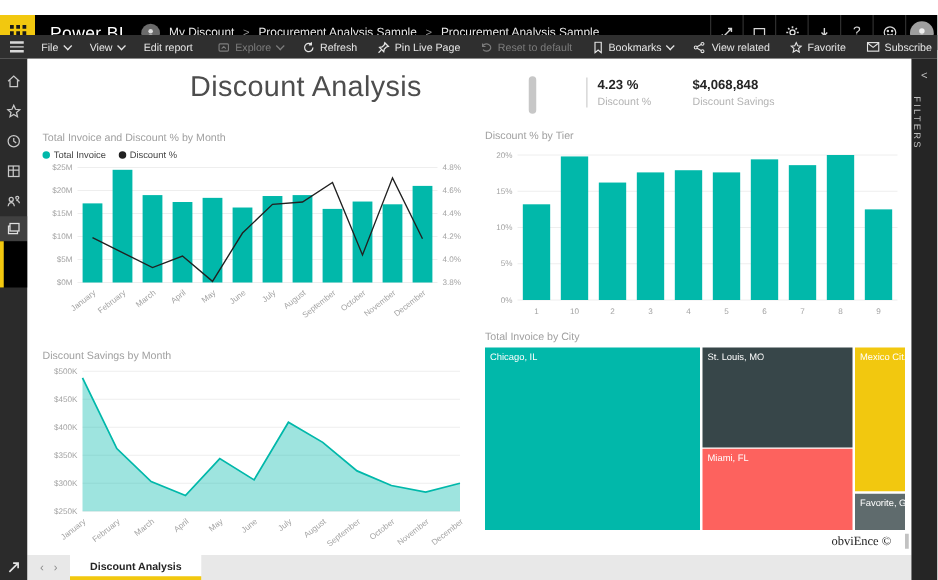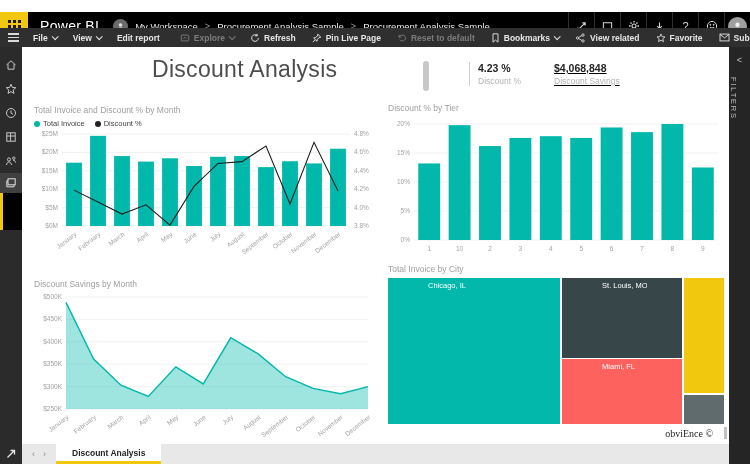--- a/index.html
+++ b/index.html
@@ -13,21 +13,21 @@
   .brand { color:#fff; font-size:14px; font-weight:300; letter-spacing:.3px; display:flex; align-items:center; padding:0 14px 0 12px; }
   .crumbs { display:flex; align-items:center; gap:7px; color:#e8e8e8; font-size:9.5px; flex:1; }
   .crumb-avatar { width:15px; height:15px; border-radius:50%; background:#6b6b6b; display:flex; align-items:center; justify-content:center; }
   .crumb-sep { color:#9a9a9a; font-size:9px; }
   .crumb { cursor:pointer; }
   .hicons { display:flex; align-items:stretch; }
   .hicon { width:26px; display:flex; align-items:center; justify-content:center; border-left:1px solid #2e2e2e; color:#d6d6d6; font-size:11px; cursor:pointer; }
   .avatar-big { width:19px; height:19px; border-radius:50%; background:#9f9f9f; display:flex; align-items:center; justify-content:center; }
 
   
-  .toolbar { position:absolute; left:0; top:28px; width:750px; height:19px; background:#2f2f2f; display:flex; align-items:center; font-size:8.5px; color:#e6e6e6;font-weight:bold; }
+  .toolbar { position:absolute; left:0; top:28px; width:750px; height:19px; background:#2f2f2f; display:flex; align-items:center; font-size:8.5px; color:#e6e6e6; }
   .tb-item { display:flex; align-items:center; gap:4px; padding:0 8px; height:100%; cursor:pointer; white-space:nowrap; }
   .tb-item.disabled { color:#7c7c7c; cursor:default; }
   .tb-sep { width:1px; height:11px; background:#555; margin:0 2px; }
   .tb-right { margin-left:auto; display:flex; align-items:center; }
   .chev { width:5px; height:5px; border-right:1px solid currentColor; border-bottom:1px solid currentColor; transform:rotate(45deg) translateY(-1px); display:inline-block; }
   .hamb { display:inline-flex; flex-direction:column; gap:2px; margin:0 6px 0 8px; cursor:pointer; }
   .hamb i { width:11px; height:1.6px; background:#d9d9d9; display:block; }
 
   
   .rail { position:absolute; left:0; top:47px; width:22px; height:417px; background:#2b2b2b; }
@@ -40,34 +40,34 @@
   .fstrip { position:absolute; right:0; top:47px; width:21px; height:417px; background:#252525; color:#c4c4c4; text-align:center; cursor:pointer; }
   .fstrip .fchev { font-size:9px; margin-top:8px; }
   .fstrip .flabel { writing-mode:vertical-rl; font-size:7.5px; letter-spacing:1.8px; margin-top:12px; color:#bdbdbd; }
 
   
   .canvas { position:absolute; left:22px; top:47px; width:707px; height:397px; background:#fff; overflow:hidden; }
   .page-title { position:absolute; left:130px; top:9px; font-size:23px; font-weight:300; color:#4d4d4d; letter-spacing:.3px; }
   .scrollthumb { position:absolute; left:401px; top:14px; width:6px; height:30px; background:#c7c7c7; border-radius:3px; cursor:pointer; }
   .kpi { position:absolute; top:15px; }
   .kpi.k1 { left:447px; border-left:1px solid #cfcfcf; padding-left:8px; }
-  .kpi.k2 { left:532px;text-decoration:underline; }
+  .kpi.k2 { left:532px; }
   .kpi .v { font-size:10.5px; font-weight:bold; color:#252525; }
   .kpi .l { font-size:8.5px; color:#b3b3b3; margin-top:2px; }
   .vtitle { font-size:8.5px; color:#a0a0a0; }
   .legend { display:flex; gap:10px; align-items:center; font-size:7.5px; color:#444; margin-top:4px; }
   .legend .li { display:flex; gap:3px; align-items:center; }
   .legend .dot { width:6px; height:6px; border-radius:50%; display:inline-block; }
   .c1 { position:absolute; left:12px; top:58px; }
   .c2 { position:absolute; left:366px; top:56px; }
   .c3 { position:absolute; left:12px; top:232px; }
   .c4 { position:absolute; left:366px; top:217px; }
   .treemap { position:relative; width:336px; height:146px; margin-top:4px; }
   .tm { position:absolute; cursor:pointer; }
-  .tm span { position:absolute; left:4px; top:3px; font-size:7.5px; color:#fff; white-space:nowrap; overflow:hidden; max-width:92%;margin-left:36px; }
+  .tm span { position:absolute; left:4px; top:3px; font-size:7.5px; color:#fff; white-space:nowrap; overflow:hidden; max-width:92%; }
   .credit { position:absolute; right:16px; top:381px; font-family:"Liberation Serif",serif; font-size:10px; color:#222; }
   .mini-thumb { position:absolute; right:2px; top:380px; width:3px; height:12px; background:#c2c2c2; }
 
   
   .tabbar { position:absolute; left:22px; bottom:0; width:707px; height:20px; background:#e8e8e8; display:flex; align-items:stretch; font-size:8.5px; }
   .tab-nav { display:flex; align-items:center; gap:8px; padding:0 10px; color:#8a8a8a; font-size:9px; }
   .tab-nav span { cursor:pointer; }
   .tab { display:flex; align-items:center; padding:0 16px; color:#5f5f5f; background:#ddd; cursor:pointer; border-right:1px solid #cfcfcf; }
   .tab.active { background:#fff; color:#252525; font-weight:bold; border-bottom:3px solid #F2C80F; border-right:none; }
 
@@ -89,21 +89,21 @@
       <i></i>
   </div>
   <div class="brand">Power BI</div>
   <div class="crumbs">
     <span class="crumb-avatar">
       <svg width="9" height="9" viewBox="0 0 10 10">
           <circle cx="5" cy="3.4" r="2" fill="#dedede"></circle>
           <path d="M1.2 9.6 C1.6 6.8 3 6.2 5 6.2 C7 6.2 8.4 6.8 8.8 9.6 Z" fill="#dedede"></path>
         </svg>
     </span>
-    <span class="crumb">My Workspace</span>
+    <span class="crumb">My Discount</span>
     <span class="crumb-sep">&gt;</span>
     <span class="crumb">Procurement Analysis Sample</span>
     <span class="crumb-sep">&gt;</span>
     <span class="crumb">Procurement Analysis Sample</span>
   </div>
   <div class="hicons">
     <div class="hicon">
       <svg width="11" height="11" viewBox="0 0 12 12" stroke="#d6d6d6" stroke-width="1.2" fill="none">
           <path d="M2 10 L10 2 M7 2 h3 v3 M5 10 h-3 v-3"></path>
         </svg>

